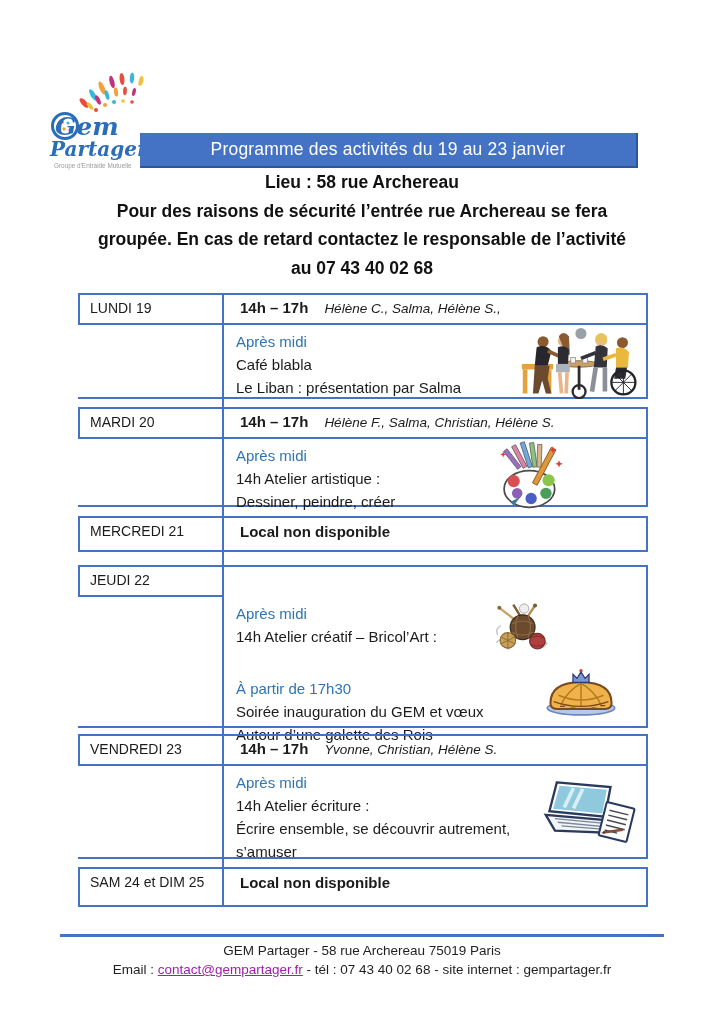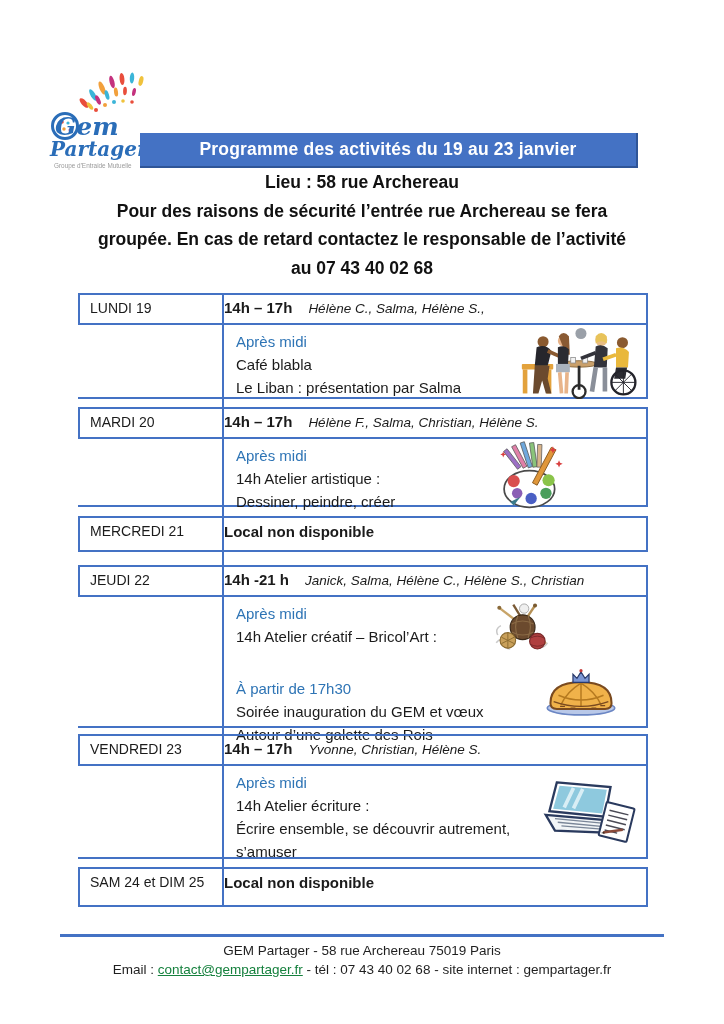--- a/index.html
+++ b/index.html
@@ -12,21 +12,21 @@
   .page{
     position:relative;width:724px;height:1024px;background:#ffffff;overflow:hidden;
     font-family:"Liberation Sans", sans-serif;color:var(--ink);
   }
   
   .logo{position:absolute;left:48px;top:70px;width:118px;height:104px;}
   
   .titlebar{
     position:absolute;left:140px;top:133px;width:498px;height:35px;
     background:var(--blue);border-right:2px solid var(--blue-dark);border-bottom:2px solid var(--blue-dark);
-    box-sizing:border-box;color:#fff;font-weight:bold;font-size:17.5px;
+    box-sizing:border-box;color:#fff;font-weight:normal;font-size:17.5px;
     text-align:center;line-height:32px;letter-spacing:.2px;
   }
   
   .intro{
     position:absolute;left:50px;top:168px;width:624px;text-align:center;
     font-weight:bold;font-size:17.5px;line-height:28.5px;color:#111;
   }
   
   .schedule{position:absolute;left:78px;top:293px;width:570px;}
   .grp{
@@ -37,34 +37,34 @@
   .spacer{position:relative;}
   .spacer::before{content:"";position:absolute;left:144px;top:0;bottom:0;width:2px;background:var(--blue);}
   .hdr-row{display:flex;height:30px;box-sizing:border-box;}
   .grp.single .hdr-row{height:100%;border-radius:9px;}
   .day-box{
     width:146px;box-sizing:border-box;flex:none;
     border-left:2px solid var(--blue);border-bottom:2px solid var(--blue);
     padding:5px 0 0 10px;font-size:14px;
   }
   .grp.single .day-box{border-bottom:none;}
-  .time-cell{flex:1;box-sizing:border-box;border-bottom:2px solid var(--blue);padding:4px 0 0 0;white-space:nowrap;}
+  .time-cell{flex:1;box-sizing:border-box;border-bottom:2px solid var(--blue);padding:4px 0 0 16px;white-space:nowrap;}
   .grp.single .time-cell{border-bottom:none;}
   .time{font-weight:bold;font-size:15px;}
   .staff{font-style:italic;font-size:13.5px;margin-left:16px;}
   .note{font-weight:bold;font-size:15px;padding-top:1px;display:inline-block;}
   .body-row{display:flex;height:calc(100% - 34px);}
   .day-empty{width:146px;flex:none;}
   .body-cell{flex:1;position:relative;padding:5px 0 0 12px;font-size:15px;line-height:23px;}
   .session{color:var(--session);}
   .illus{position:absolute;}
   
   .footer-rule{position:absolute;left:60px;top:934px;width:604px;height:3px;background:var(--blue);}
   .footer{position:absolute;left:30px;top:941px;width:664px;text-align:center;font-size:13.5px;line-height:19px;color:#1f1f1f;}
-  .footer a{color:#15803d;text-decoration:underline;cursor:pointer;}
+  .footer a{color:#a21caf;text-decoration:underline;cursor:pointer;}
 </style>
 </head>
 <body>
 
 <div class="page">
 
   <svg class="logo" viewBox="0 0 118 104">
     <g>
       <ellipse cx="36" cy="33" rx="2.6" ry="6" transform="rotate(-42 36 33)" fill="#E94E3C"></ellipse>
       <ellipse cx="45" cy="25" rx="2.4" ry="6.5" transform="rotate(-30 45 25)" fill="#3BB5D8"></ellipse>
@@ -195,23 +195,20 @@
       <div class="hdr-row">
         <div class="day-box"><span>MERCREDI 21</span></div>
         <div class="time-cell"><span class="note">Local non disponible</span></div>
       </div>
     </div>
     <div class="spacer" style="height:13px"></div>
 
     <div class="grp" style="height:163px">
       <div class="hdr-row">
         <div class="day-box"><span>JEUDI 22</span></div>
-        <div class="time-cell">
-          <span class="time">14h -21 h</span><span class="staff">Janick, Salma, Hélène C., Hélène S., Christian</span>
-        </div>
       </div>
       <div class="body-row">
         <div class="day-empty"></div>
         <div class="body-cell">
           <div class="session">Après midi</div>
           <div>14h Atelier créatif – Bricol’Art :</div>
           <div class="session" style="margin-top:29px">À partir de 17h30</div>
           <div>Soirée inauguration du GEM et vœux</div>
           <div>Autour d’une galette des Rois</div>
           <svg class="illus" viewBox="0 0 85 66" style="left:266px;top:0;width:66px;height:62px">

